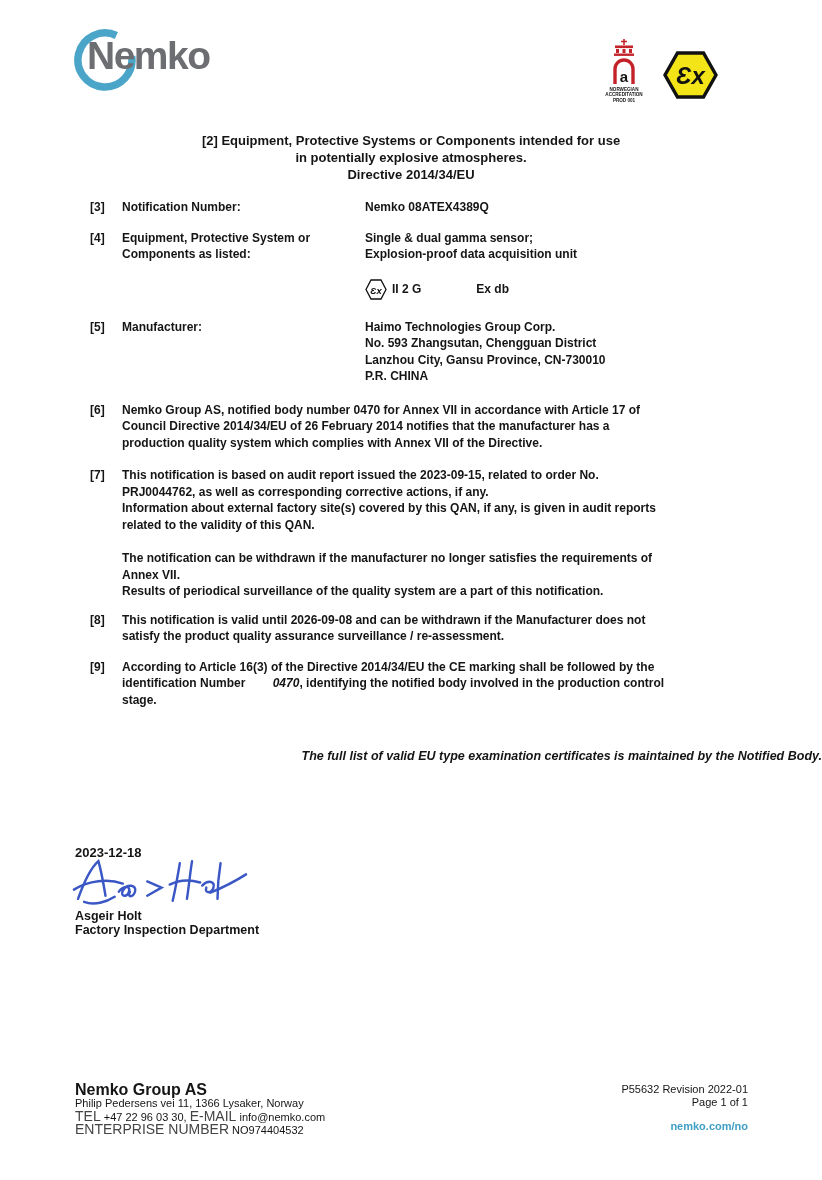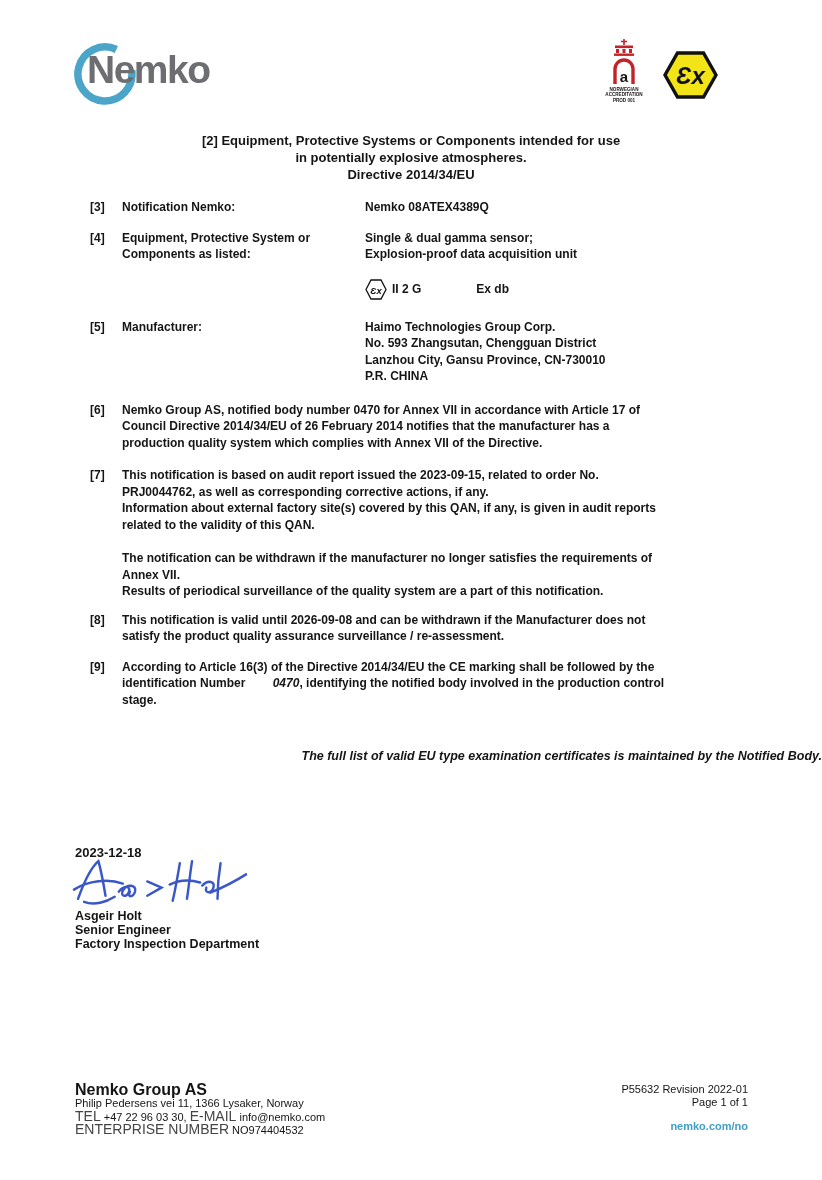--- a/index.html
+++ b/index.html
@@ -4,21 +4,21 @@
 <style>
   html,body{margin:0;padding:0;background:#e8e8e8;}
   .page{
     position:relative;width:822px;height:1180px;background:#ffffff;
     margin:0 auto;color:#151515;
     font-family:"Liberation Sans","DejaVu Sans",sans-serif;
     overflow:hidden;
   }
   
   .header{position:relative;height:132px;}
-  .logo{position:absolute;left:72px;top:38px;width:150px;height:70px;}
+  .logo{position:absolute;left:72px;top:24px;width:150px;height:70px;}
   .logo-text{
     position:absolute;left:15px;top:10px;
     font-size:39px;font-weight:bold;color:#6d6e71;letter-spacing:-1.5px;
   }
   .mark-accred{position:absolute;left:601px;top:38px;}
   .mark-ex-big{position:absolute;left:663px;top:51px;}
   
   .title-block{text-align:center;}
   .title-main{font-size:18px;font-weight:bold;line-height:20px;}
   .title-sub{font-size:13px;font-weight:bold;line-height:17px;}
@@ -94,21 +94,21 @@
   </div>
 
   <div class="title-block">
     <div class="title-sub">[2] Equipment, Protective Systems or Components intended for use</div>
     <div class="title-sub">in potentially explosive atmospheres.</div>
     <div class="title-sub">Directive 2014/34/EU</div>
   </div>
 
   <div class="sec kv sec-3">
     <div>[3]</div>
-    <div>Notification Nemko:</div>
+    <div>Notification Number:</div>
     <div>Nemko 08ATEX4389Q</div>
   </div>
 
   <div class="sec kv sec-4">
     <div>[4]</div>
     <div class="pre">Equipment, Protective System or
 Components as listed:</div>
     <div>
       <div class="pre">Single &amp; dual gamma sensor;
 Explosion-proof data acquisition unit</div>
@@ -181,21 +181,20 @@
         <path d="M74 27 L88 33 L74 41"></path>
         <path d="M106 9 C104 21 102 33 99 46"></path>
         <path d="M118 7 C116 19 115 31 113 44"></path>
         <path d="M96 30 C106 25 116 25 126 28"></path>
         <path d="M128 31 C134 25 141 27 139 33 C137 39 130 39 132 33"></path>
         <path d="M146 9 C144 21 143 33 143 44"></path>
         <path d="M136 38 C148 33 160 27 171 20"></path>
       </g>
     </svg>
     <div class="sign-name">Asgeir Holt</div>
-    <div class="sign-name">Senior Engineer</div>
     <div class="sign-name">Factory Inspection Department</div>
   </div>
 
   <div class="footer-left">
     <div class="footer-company">Nemko Group AS</div>
     <div>Philip Pedersens vei 11, 1366 Lysaker, Norway</div>
     <div><span class="lbl-caps">TEL</span> <span>+47 22 96 03 30,</span> <span class="lbl-caps">E-MAIL</span> <span>info@nemko.com</span></div>
     <div><span class="lbl-caps">ENTERPRISE NUMBER</span> <span>NO974404532</span></div>
   </div>
 

